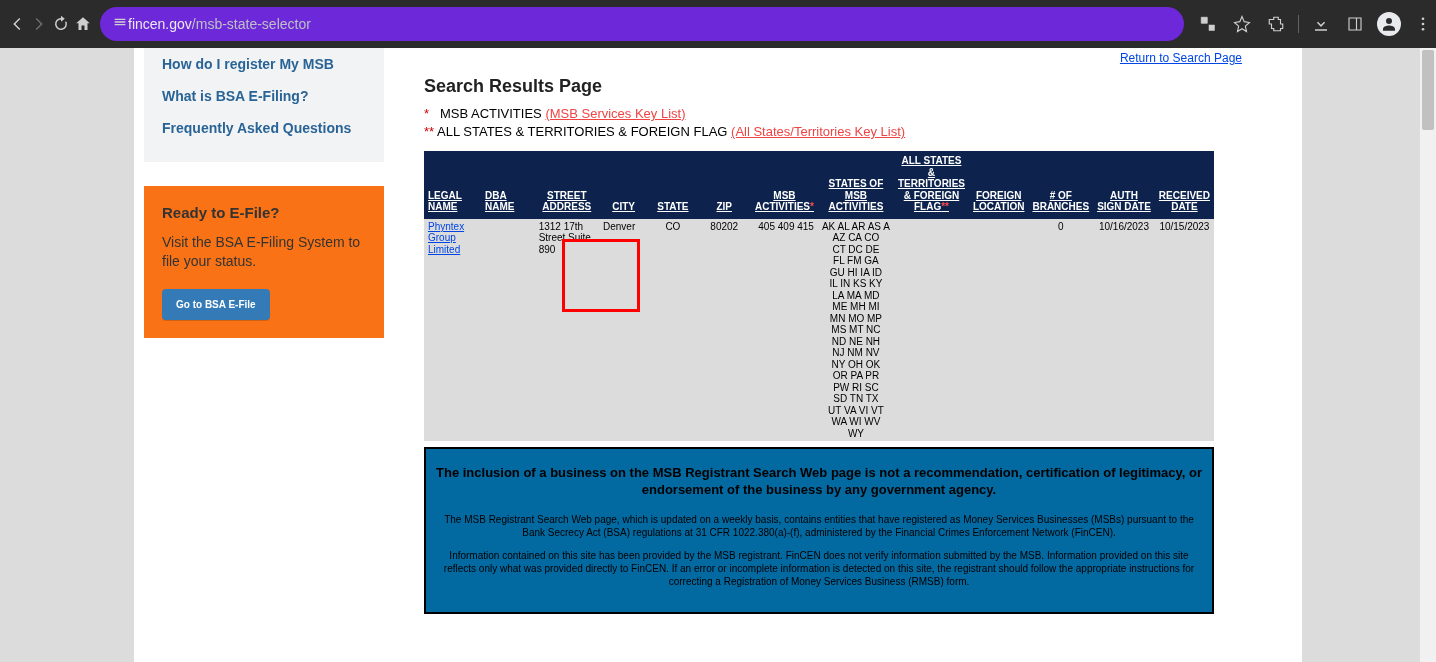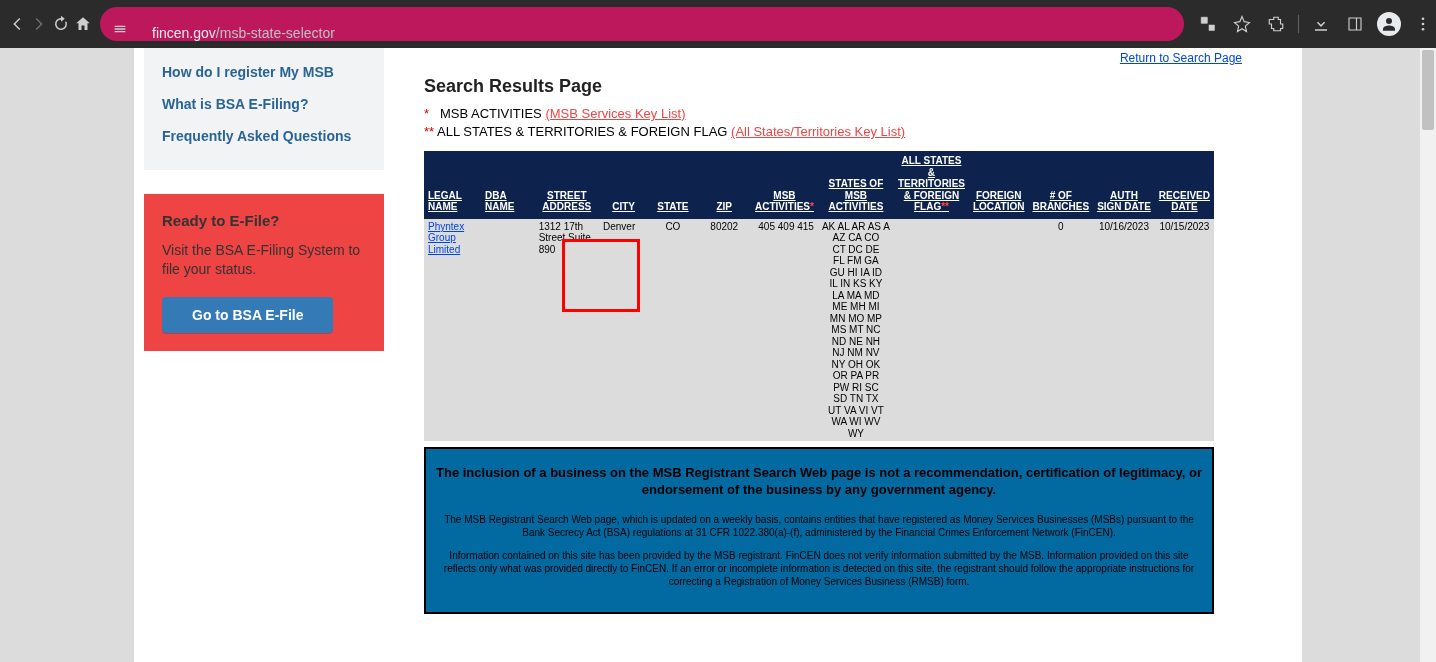--- a/index.html
+++ b/index.html
@@ -27,26 +27,26 @@
     display: flex;
     align-items: center;
     justify-content: center;
     border-radius: 50%;
     cursor: pointer;
   }
   .chrome svg { width: 18px; height: 18px; fill: #cfcfcf; }
   .addr {
     flex: 0 0 1060px;
     height: 34px;
-    background: #be185d;
+    background: #6d28d9;
     border-radius: 17px;
     display: flex;
-    align-items: flex-end;
+    align-items: center;
     padding: 0 12px;
-    gap: 24px;
+    gap: 0;
     color: #e8eaed;
     margin-left: 4px;
   }
   .addr .siteicon svg { width: 16px; height: 16px; fill: #cfcfcf; }
   .addr .url {
     font-size: 14px;
     color: #e8eaed;
   }
   .addr .url .path { color: #bdc1c6; }
   .chrome .spacer { flex: 1; }
@@ -88,21 +88,21 @@
   .sidebar {
     width: 250px;
     padding: 0 0 0 10px;
     box-sizing: border-box;
   }
   .card {
     background: #f1f3f5;
     padding: 18px 18px;
     margin-bottom: 24px;
   }
-  .card.top { padding-top: 8px; }
+  .card.top { padding-top: 0; }
   .card a.nav {
     display: block;
     color: #2a6496;
     font-weight: 600;
     font-size: 14px;
     padding: 8px 0;
     text-decoration: none;
     cursor: pointer;
   }
   .card h3 {
@@ -114,22 +114,22 @@
   .card p {
     font-size: 14px;
     color: #333;
     margin: 0 0 18px 0;
     line-height: 1.35;
   }
   .btn {
     background: #337ab7;
     color: #fff;
     border: none;
-    padding: 10px 30px;
-    font-size: 14px;
+    padding: 10px 14px;
+    font-size: 10px;
     font-weight: 600;
     border-radius: 4px;
     cursor: pointer;
     box-shadow: 0 1px 0 rgba(0,0,0,.15);
   }
 
   
   .main {
     flex: 1;
     padding: 0 40px 0 40px;
@@ -314,21 +314,21 @@
 
 <div class="viewport">
   <div class="page">
 
     <div class="sidebar">
       <div class="card top">
         <a class="nav">How do I register My MSB</a>
         <a class="nav">What is BSA E-Filing?</a>
         <a class="nav">Frequently Asked Questions</a>
       </div>
-      <div class="card" style="background:#ef4444;">
+      <div class="card" style="background:#f97316;">
         <h3>Ready to E-File?</h3>
         <p>Visit the BSA E-Filing System to file your status.</p>
         <button class="btn">Go to BSA E-File</button>
       </div>
     </div>
 
     <div class="main">
 
       <div class="topright">
         <a>Return to Search Page</a>

